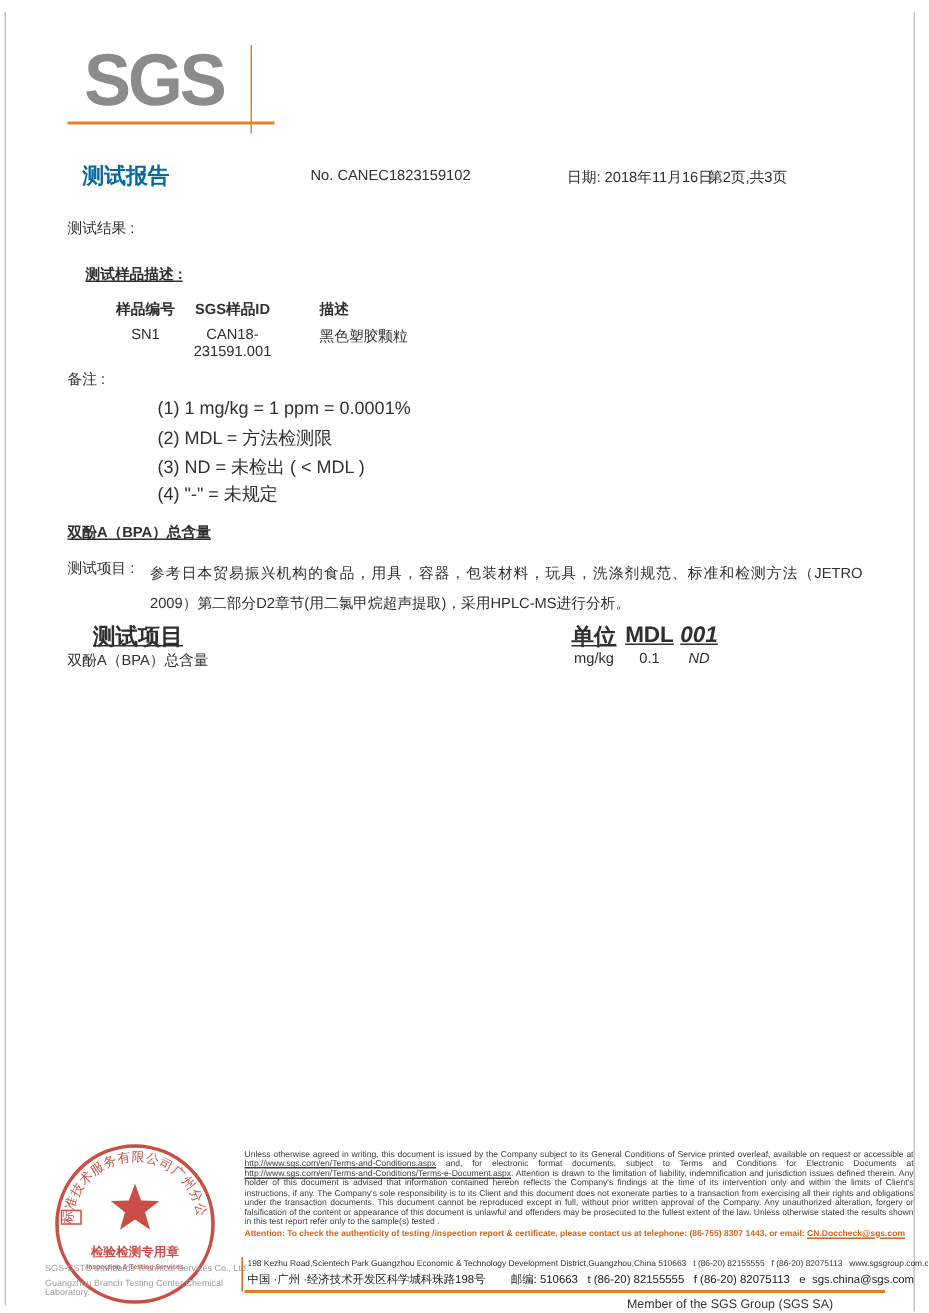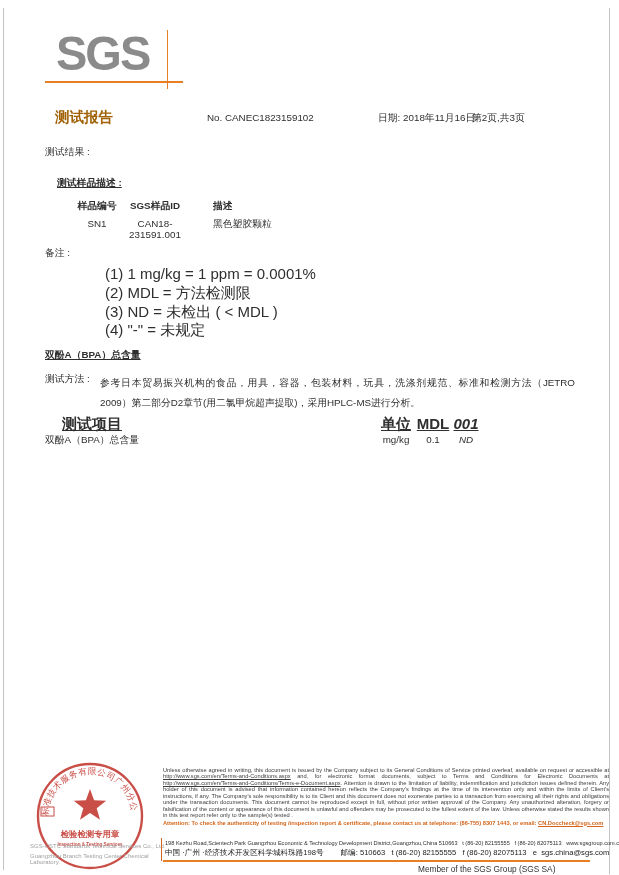--- a/index.html
+++ b/index.html
@@ -11,36 +11,36 @@
   .abs{position:absolute;}
   
   .edge{width:1px;background:#c3c3c3;top:8px;height:867px;}
   .edge-l{left:3px;} .edge-r{left:609px;}
   
   .logo-text{left:56px;top:24px;font-size:47px;font-weight:bold;color:#8b8b8b;
              letter-spacing:-2px;transform:scaleY(1.04);transform-origin:top left;}
   .logo-hline{left:45px;top:81px;width:138px;height:2px;background:#e87f25;}
   .logo-vline{left:167px;top:30px;width:1px;height:59px;background:#e87f25;}
   
-  .hdr-title{left:55px;top:108px;font-size:14.5px;font-weight:bold;color:#a16207;}
+  .hdr-title{left:55px;top:108px;font-size:14.5px;font-weight:bold;color:#0369a1;}
   .hdr-no{left:207px;top:112px;font-size:9.8px;}
   .hdr-date{left:378px;top:112px;font-size:9.8px;}
   .hdr-page{left:472px;top:112px;font-size:9.8px;}
   .sec-label{font-size:9.8px;}
   .results-label{left:45px;top:146px;}
   .sample-title{left:45px;top:177px;font-weight:bold;text-decoration:underline;margin-left:12px;}
   
   .st-c1{left:60px;width:74px;text-align:center;}
   .st-c2{left:112px;width:86px;text-align:center;}
   .st-c3{left:213px;text-align:left;}
   .st-h{top:200px;font-size:9.8px;font-weight:bold;}
   .st-r{top:218px;font-size:9.8px;}
   
   .notes-label{left:45px;top:247px;}
-  .note{left:105px;font-size:15px;}
+  .note{left:105px;font-size:12px;}
   .note-0{top:265px;} .note-1{top:284px;} .note-2{top:303px;} .note-3{top:321px;}
   
   .bpa-title{left:45px;top:349px;font-size:9.8px;font-weight:bold;text-decoration:underline;}
   .method-label{left:45px;top:373px;}
   .method-text{left:100px;top:373px;width:475px;font-size:9.8px;line-height:20px;text-align:justify;}
   
   .rt-h{top:415px;font-size:15px;font-weight:bold;text-decoration:underline;}
   .rt-r{top:434px;font-size:9.8px;}
   .rt-item-h{left:62px;}
   .rt-item{left:45px;}
@@ -89,21 +89,21 @@
   <div class="abs st-r st-c2">CAN18-231591.001</div>
   <div class="abs st-r st-c3">黑色塑胶颗粒</div>
 
   <div class="abs sec-label notes-label">备注 :</div>
   <div class="abs note note-0">(1) 1 mg/kg = 1 ppm = 0.0001%</div>
   <div class="abs note note-1">(2) MDL = 方法检测限</div>
   <div class="abs note note-2">(3) ND = 未检出 ( &lt; MDL )</div>
   <div class="abs note note-3">(4) "-" = 未规定</div>
 
   <div class="abs bpa-title">双酚A（BPA）总含量</div>
-  <div class="abs sec-label method-label">测试方法 :</div>
+  <div class="abs sec-label method-label">测试项目 :</div>
   <div class="abs method-text">参考日本贸易振兴机构的食品，用具，容器，包装材料，玩具，洗涤剂规范、标准和检测方法（JETRO 2009）第二部分D2章节(用二氯甲烷超声提取)，采用HPLC-MS进行分析。</div>
 
   <div class="abs rt-h rt-item-h">测试项目</div>
   <div class="abs rt-h rt-unit">单位</div>
   <div class="abs rt-h rt-mdl">MDL</div>
   <div class="abs rt-h rt-smp">001</div>
   <div class="abs rt-r rt-item">双酚A（BPA）总含量</div>
   <div class="abs rt-r rt-unit">mg/kg</div>
   <div class="abs rt-r rt-mdl">0.1</div>
   <div class="abs rt-r rt-smp">ND</div>

